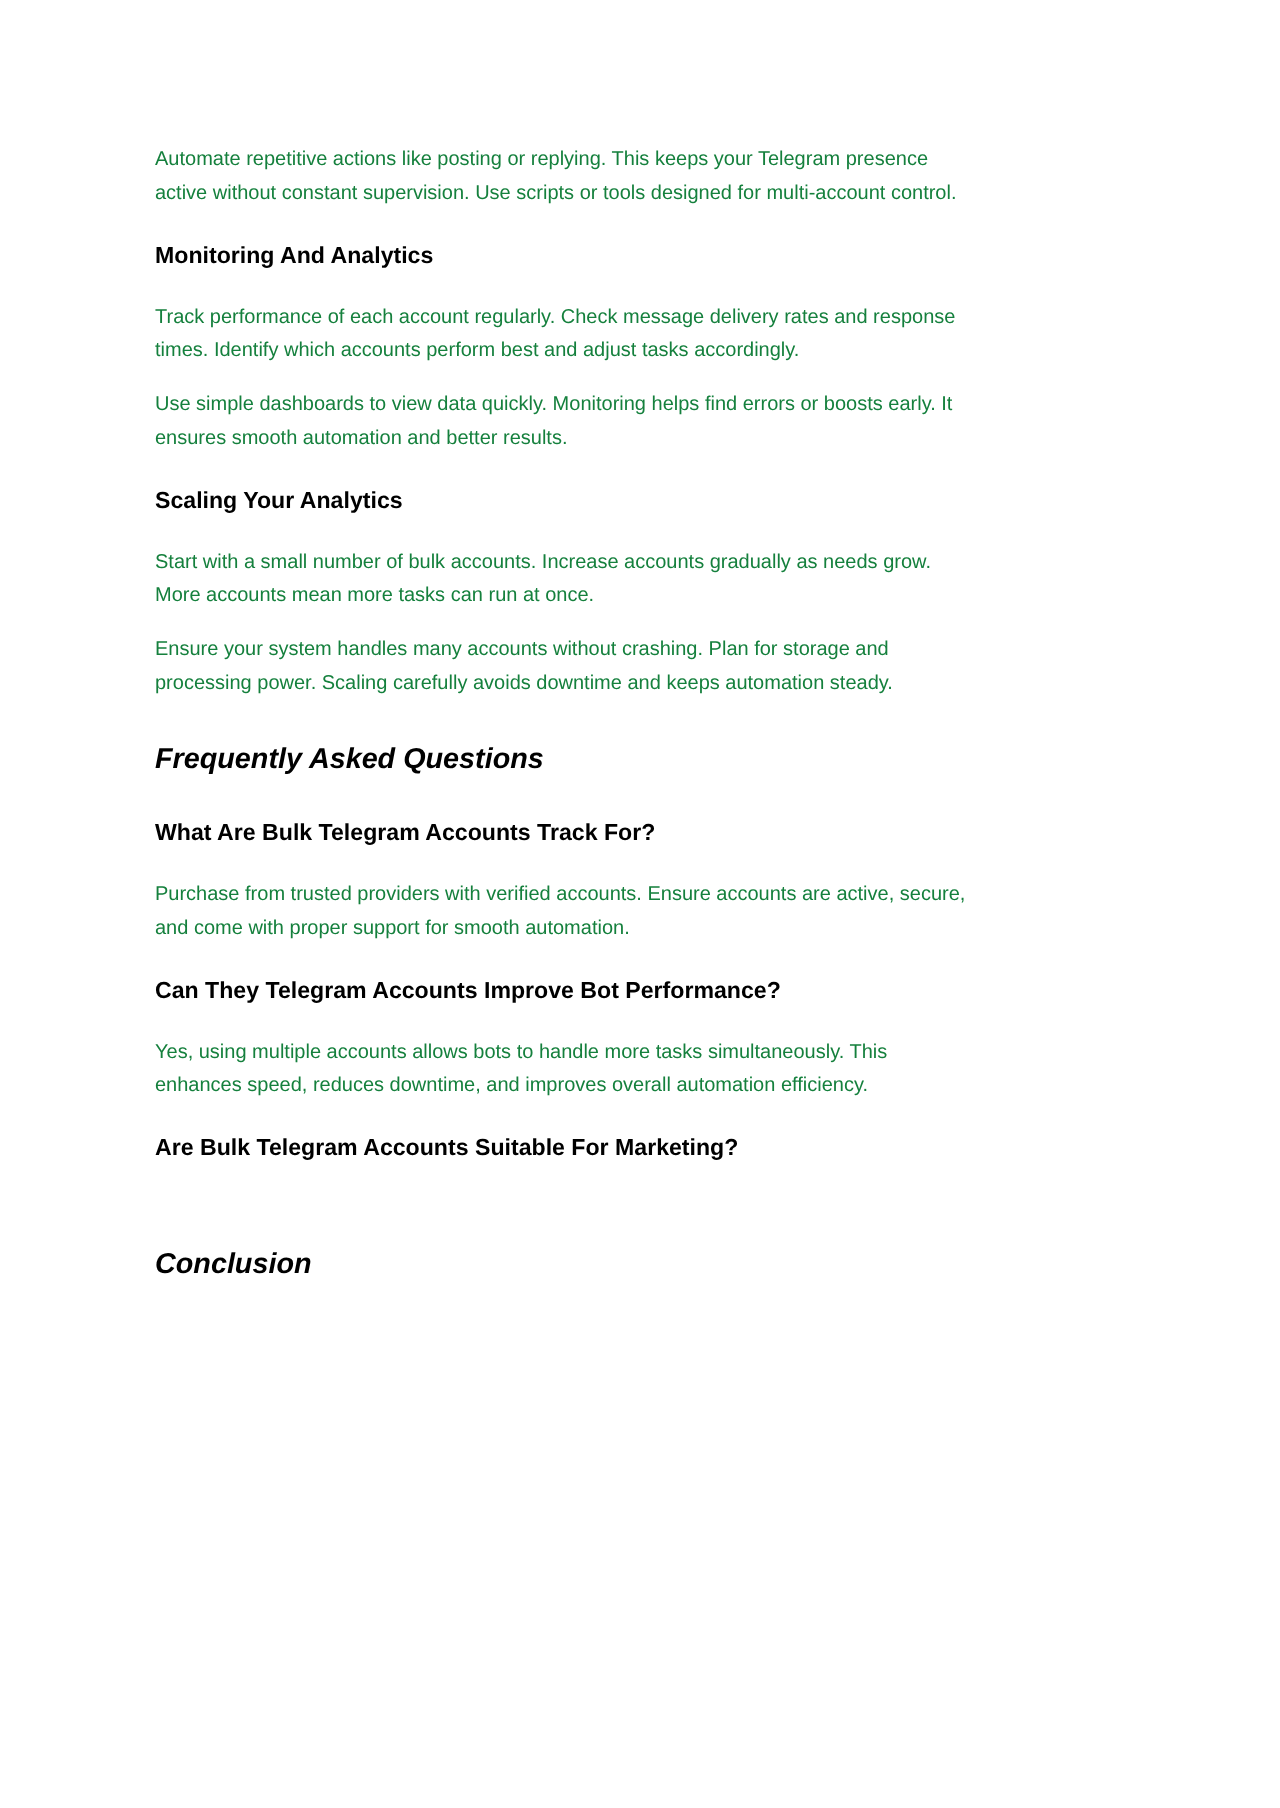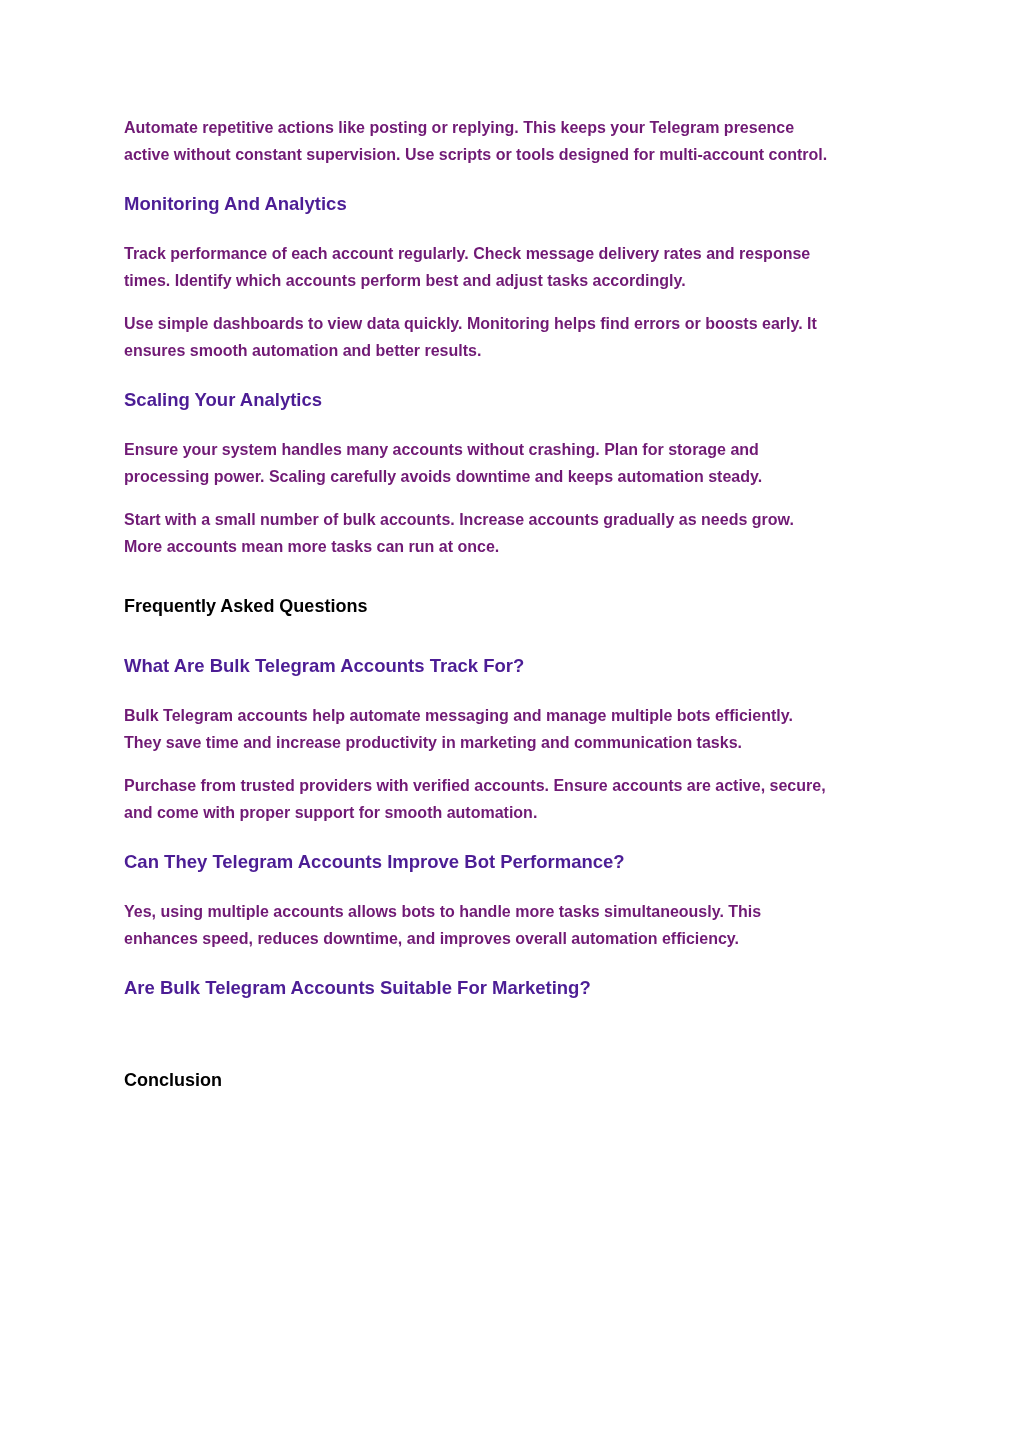--- a/index.html
+++ b/index.html
@@ -14,40 +14,41 @@
     background: #ffffff;
     color: #000000;
     overflow: hidden;
   }
   .content {
     padding: 114px 133px 0 124px;
   }
   .para {
     font-size: 16px;
     line-height: 27px;
-    font-weight: 700;
-    color: #701a75;
+    font-weight: 400;
+    color: #15803d;
     white-space: pre-line;
     margin: 0 0 16px 0;
   }
   .h3 {
     font-size: 18.5px;
     line-height: 23px;
     font-weight: 700;
-    color: #4c1d95;
+    color: #000000;
     margin: 24px 0 25px 0;
     white-space: pre-line;
   }
   .h1 {
-    font-size: 18px;
+    font-size: 23px;
     line-height: 34px;
     font-weight: 700;
     color: #000000;
     margin: 29px 0 31px 0;
     white-space: pre-line;
+    font-style: italic;
   }
   .h1.conclusion {
     margin-top: 64px;
   }
 </style>
 </head>
 <body>
 
 <div class="page">
   <div class="content">
@@ -58,32 +59,30 @@
     <h3 class="h3">Monitoring And Analytics</h3>
 
     <p class="para">Track performance of each account regularly. Check message delivery rates and response
 times. Identify which accounts perform best and adjust tasks accordingly.</p>
 
     <p class="para">Use simple dashboards to view data quickly. Monitoring helps find errors or boosts early. It
 ensures smooth automation and better results.</p>
 
     <h3 class="h3">Scaling Your Analytics</h3>
 
+    <p class="para">Start with a small number of bulk accounts. Increase accounts gradually as needs grow.
+More accounts mean more tasks can run at once.</p>
+
     <p class="para">Ensure your system handles many accounts without crashing. Plan for storage and
 processing power. Scaling carefully avoids downtime and keeps automation steady.</p>
-
-    <p class="para">Start with a small number of bulk accounts. Increase accounts gradually as needs grow.
-More accounts mean more tasks can run at once.</p>
 
     <h1 class="h1">Frequently Asked Questions</h1>
 
     <h3 class="h3">What Are Bulk Telegram Accounts Track For?</h3>
 
-    <p class="para">Bulk Telegram accounts help automate messaging and manage multiple bots efficiently.
-They save time and increase productivity in marketing and communication tasks.</p>
 
 
     <p class="para">Purchase from trusted providers with verified accounts. Ensure accounts are active, secure,
 and come with proper support for smooth automation.</p>
 
     <h3 class="h3">Can They Telegram Accounts Improve Bot Performance?</h3>
 
     <p class="para">Yes, using multiple accounts allows bots to handle more tasks simultaneously. This
 enhances speed, reduces downtime, and improves overall automation efficiency.</p>
 

